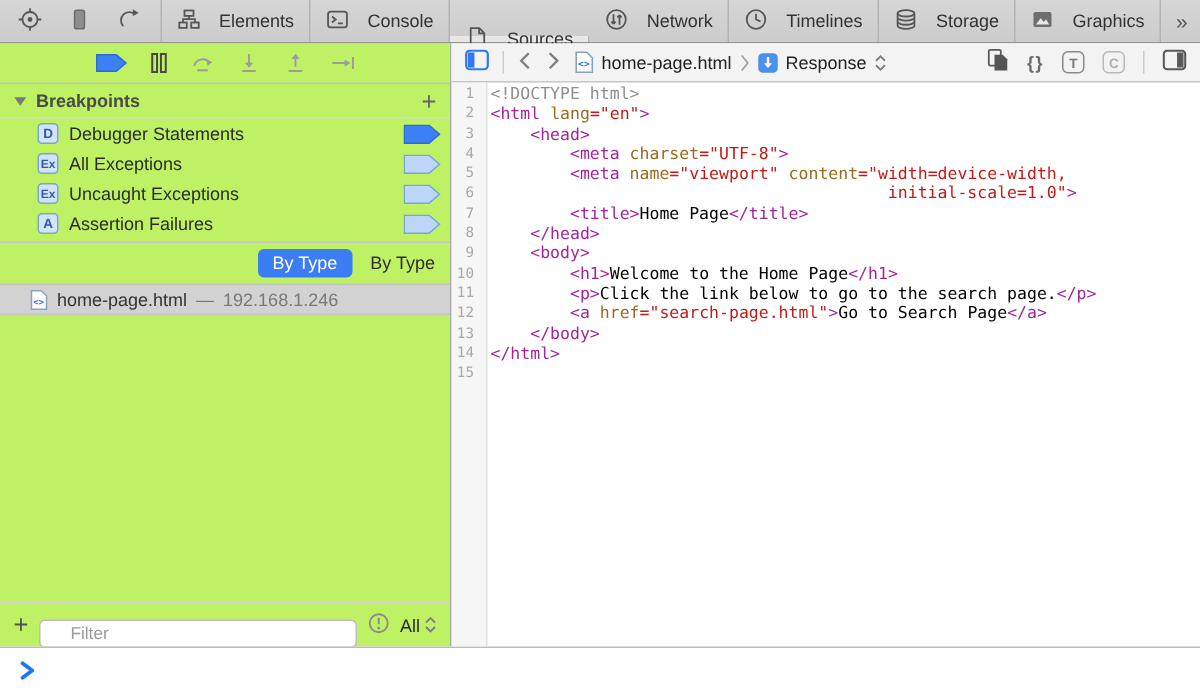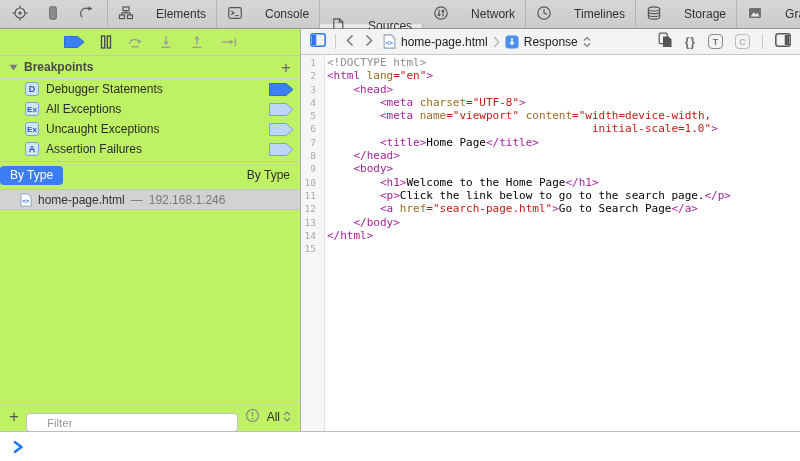--- a/index.html
+++ b/index.html
@@ -6,21 +6,21 @@
   html,body { width:800px; height:461px; overflow:hidden; background:#fff;
     font-family:"Liberation Sans", sans-serif; font-size:12px; color:#333;
     -webkit-font-smoothing:antialiased; }
   .app { width:800px; height:461px; display:flex; flex-direction:column; }
 
   
   .toolbar { height:29px; flex:none; background:linear-gradient(#d6d6d6,#cccccc);
     border-bottom:1px solid #949494; display:flex; align-items:stretch; }
   .tb-icons { display:flex; align-items:center; gap:17px; padding:0 13px 0 12px; }
   .tabs { display:flex; border-left:1px solid #b3b3b3; }
-  .tab { display:flex; align-items:center; gap:22px; padding:0 10px;
+  .tab { display:flex; align-items:center; gap:12px; padding:0 10px;
     border-right:1px solid #b3b3b3; color:#323232; cursor:default;text-align:center; }
   .tab.active { background:#e7e7e7;margin-top:24px; }
   .tb-btn { display:flex; align-items:center; padding:0 10px; }
   .chev-more { font-size:14px; color:#555; line-height:1; }
   .ic { stroke:#565656; fill:none; stroke-width:1.2; }
 
   
   .main { flex:1; display:flex; min-height:0; }
 
   
@@ -34,21 +34,21 @@
   .bp-plus { margin-left:auto; font-size:17px; font-weight:300; color:#666; line-height:1; }
   .bp-list { border-bottom:1px solid #c6c6c6; padding-bottom:2px; }
   .bp-row { height:20px; display:flex; align-items:center; gap:7px; padding:0 6px 0 25px; }
   .bp-badge { width:14px; height:14px; flex:none; border:1px solid #79a3dd; border-radius:3px;
     background:#d3e3f9; color:#2e59b8; font-weight:bold; font-size:9px;
     display:flex; align-items:center; justify-content:center; }
   .bp-label { color:#2c2c2c; }
   .bp-arrow { margin-left:auto; width:25px; height:13px; flex:none; }
   .bp-arrow path { fill:#bdd6f7; stroke:#76a3e6; stroke-width:1; }
   .bp-arrow.on path { fill:#3b80f6; stroke:#2f6ad0; }
-  .scope-row { height:27px; flex:none; display:flex; align-items:center; justify-content:space-between; gap:2px; }
+  .scope-row { height:27px; flex:none; display:flex; align-items:center; justify-content:flex-end; gap:2px; }
   .scope-btn { padding:2px 10px 3px; border-radius:4px; color:#2e2e2e; }
   .scope-btn.sel { background:#3b7df3; color:#fff; }
   .res-row { height:21px; flex:none; background:#d2d2d2; border-top:1px solid #c3c3c3;
     border-bottom:1px solid #c3c3c3; display:flex; align-items:center; gap:6px; padding:0 8px 0 20px; }
   .res-host { color:#787878; }
   .sidebar-fill { flex:1; }
   .filter-bar { height:30px; flex:none; border-top:1px solid #d0d0d0;
     display:flex; align-items:center; gap:7px; padding:0 9px; }
   .plus-btn { font-size:17px; font-weight:300; color:#555; line-height:1; }
   .filter-input { flex:1; height:19px; min-width:0; border:1px solid #bdbdbd; border-radius:4px;

